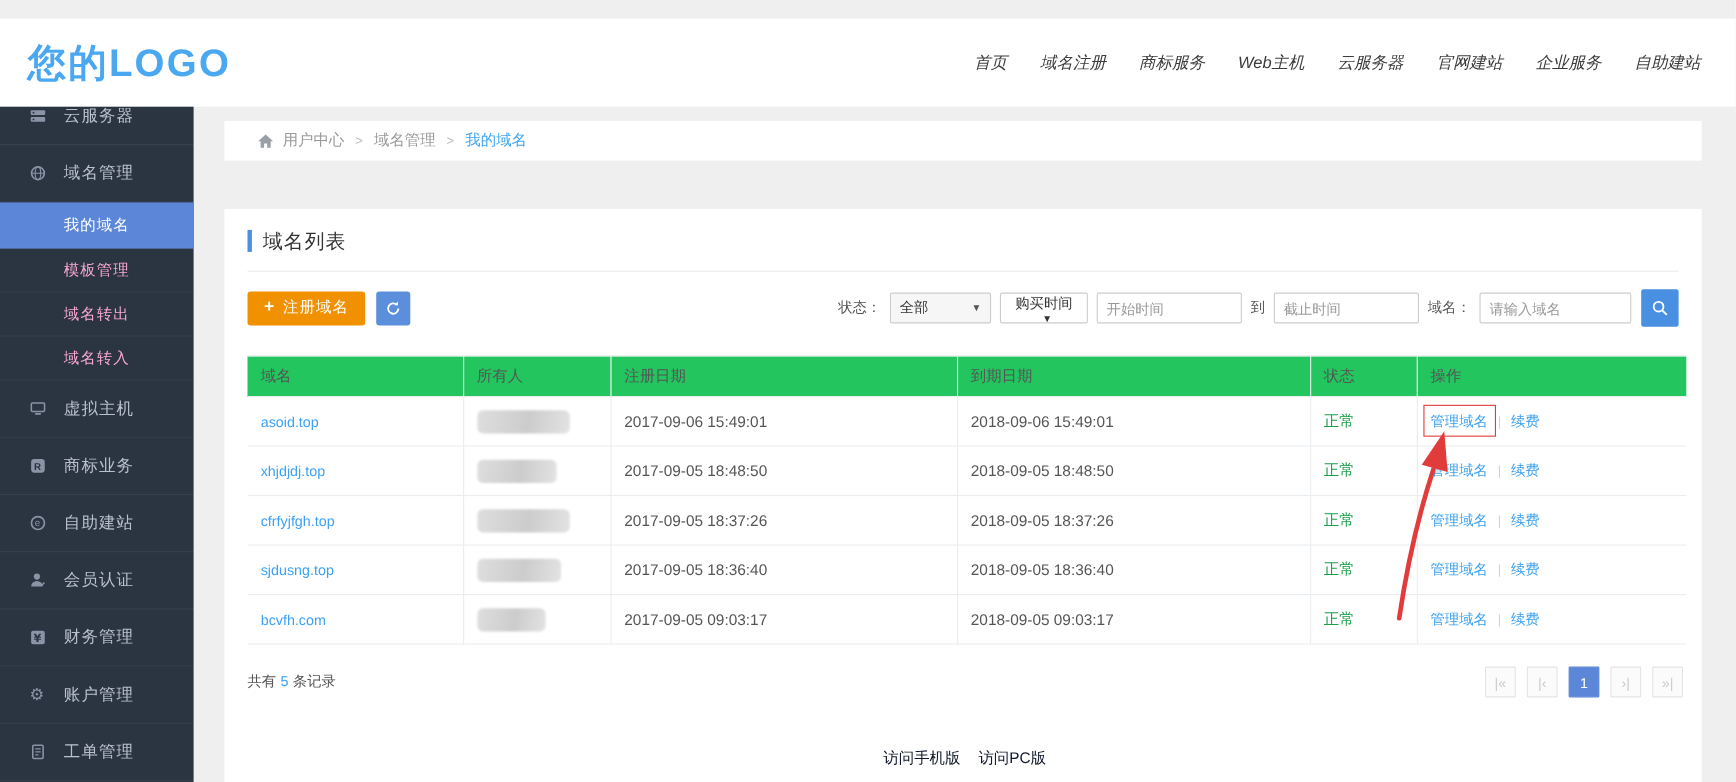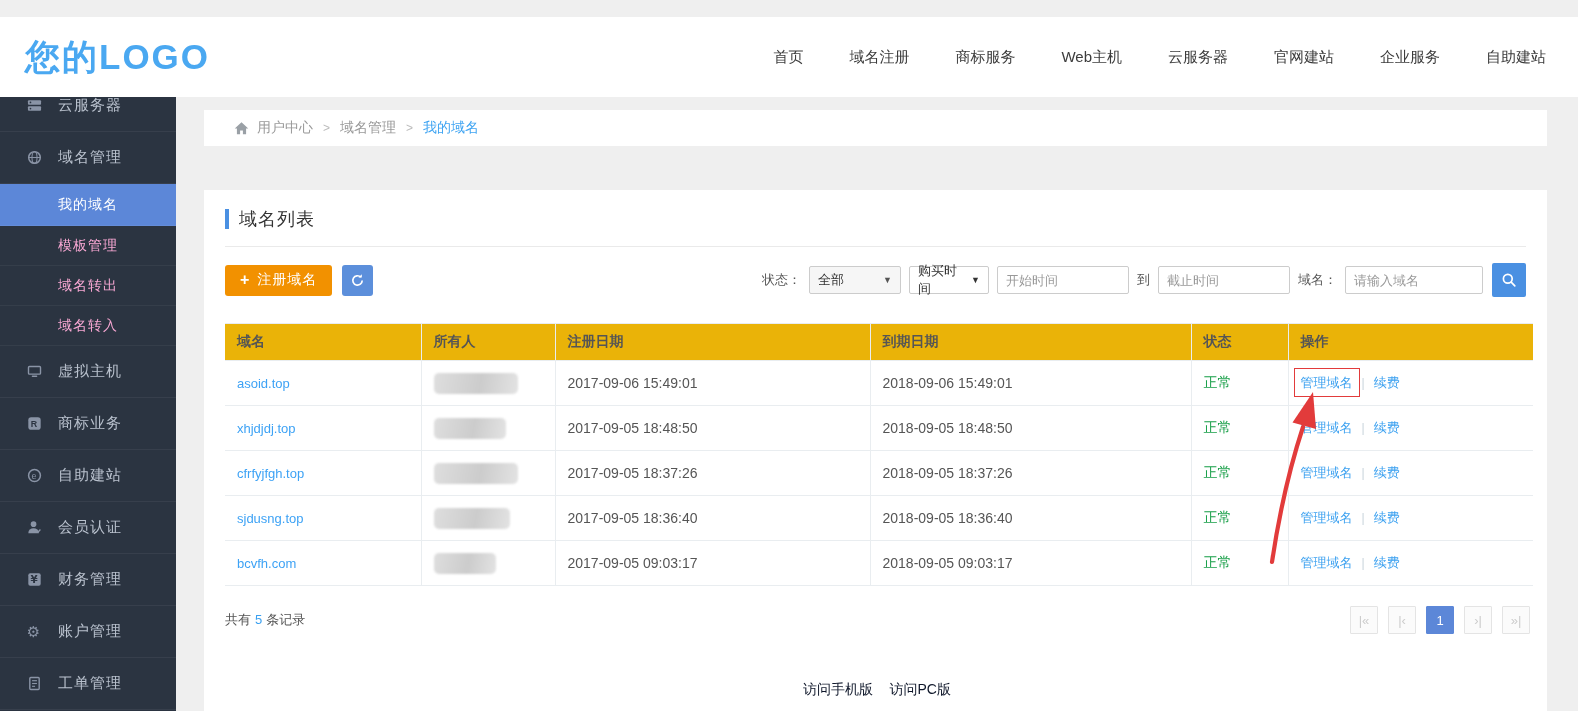--- a/index.html
+++ b/index.html
@@ -8,21 +8,21 @@
     font-family:"Liberation Sans","DejaVu Sans",sans-serif;
     background:#efefef; position:relative; overflow:hidden; color:#333;
   }
   
   .top-header{
     position:absolute; top:17px; left:0; width:1578px; height:80px;
     background:#fff; display:flex; align-items:center; justify-content:space-between;
     z-index:5;
   }
   .logo{ margin-left:25px; font-size:35px; font-weight:bold; letter-spacing:2px; color:#4aa8f1; }
-  .top-nav{ display:flex; gap:46px; margin-right:32px; }
+  .top-nav{ display:flex; gap:30px; margin-right:32px;font-style:italic; }
   .top-nav .nav-item{ font-size:15px; color:#3c3c3c; cursor:pointer; white-space:nowrap; }
   
   .sidebar{
     position:absolute; top:80px; left:0; width:176px; height:631px;
     background:#2b3441; z-index:4;
   }
   .side-item{
     height:52px; display:flex; align-items:center; padding-left:26px;
     color:#b9c1cd; font-size:15px; letter-spacing:1px; cursor:pointer;
     border-bottom:1px solid rgba(255,255,255,0.06);
@@ -65,36 +65,36 @@
     width:31px; height:31px; background:#5c8fdb; border:none; border-radius:3px;
     display:flex; align-items:center; justify-content:center; cursor:pointer;
   }
   .toolbar-right{ display:flex; align-items:center; gap:8px; font-size:13px; color:#555; }
   .fake-select{
     height:28px; border:1px solid #ccc; border-radius:2px; background:#fff;
     display:flex; align-items:center; justify-content:space-between;
     padding:0 8px; cursor:pointer; font-size:13px; color:#333;
   }
   .fake-select.gray{ background:#f6f6f6; width:92px; }
-  .fake-select.time{ width:80px; }
+  .fake-select.time{ width:80px;flex-direction:column; }
   .fake-select .caret{ font-size:9px; color:#555; margin-left:6px; }
   .flt-input{
     height:28px; border:1px solid #ccc; border-radius:2px; width:132px;
     padding:0 8px; font-size:13px; color:#333; font-family:inherit; outline:none;
   }
   .flt-input::placeholder{ color:#999; }
   .flt-input.domain{ width:138px; }
   .btn-search{
     width:34px; height:34px; background:#4a90e2; border:none; border-radius:2px;
     display:flex; align-items:center; justify-content:center; cursor:pointer; margin-left:1px;
   }
   
   .domain-table{ margin:26px 21px 0 21px; border-collapse:collapse; table-layout:fixed; width:1308px; }
   .domain-table th{
-    height:37px; background:#eab308; font-weight:bold; font-size:14px; color:#555;
+    height:37px; background:#22c55e; font-weight:normal; font-size:14px; color:#555;
     text-align:left; padding-left:12px; border-top:1px solid #e9edf0;
     border-bottom:1px solid #e9edf0; border-right:1px solid #e9edf0;
   }
   .domain-table th:last-child{ border-right:none; }
   .domain-table td{
     height:45px; font-size:14px; color:#555; padding-left:12px;
     border-bottom:1px solid #e9edf0; border-right:1px solid #e9edf0; background:#fff;
   }
   .domain-table td:last-child{ border-right:none; }
   .domain-link{ color:#3da2f5; font-size:13px; text-decoration:none; cursor:pointer; }

